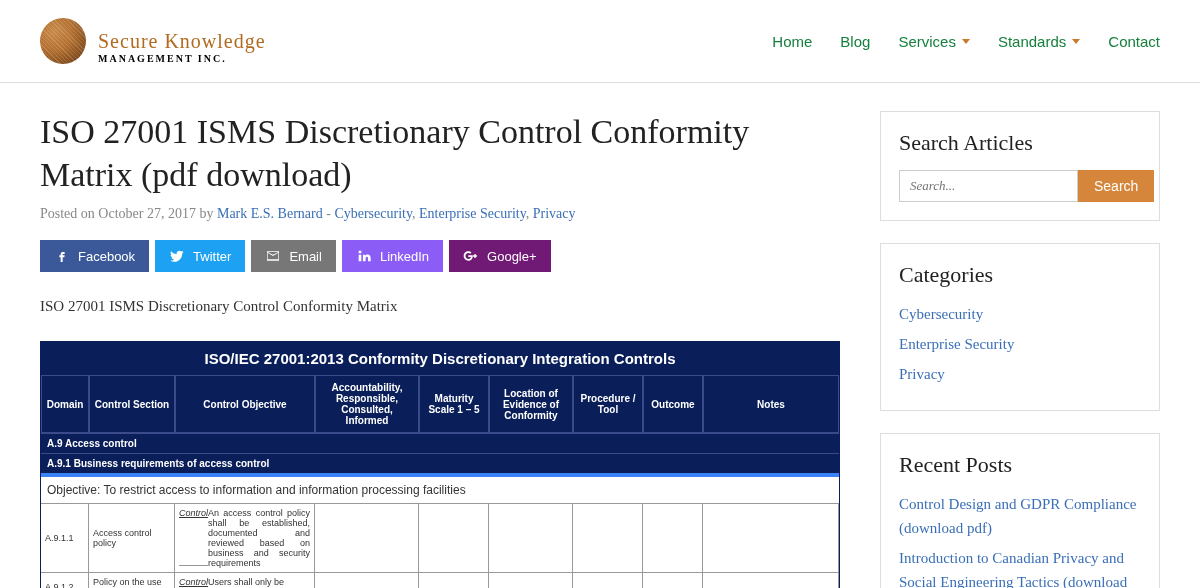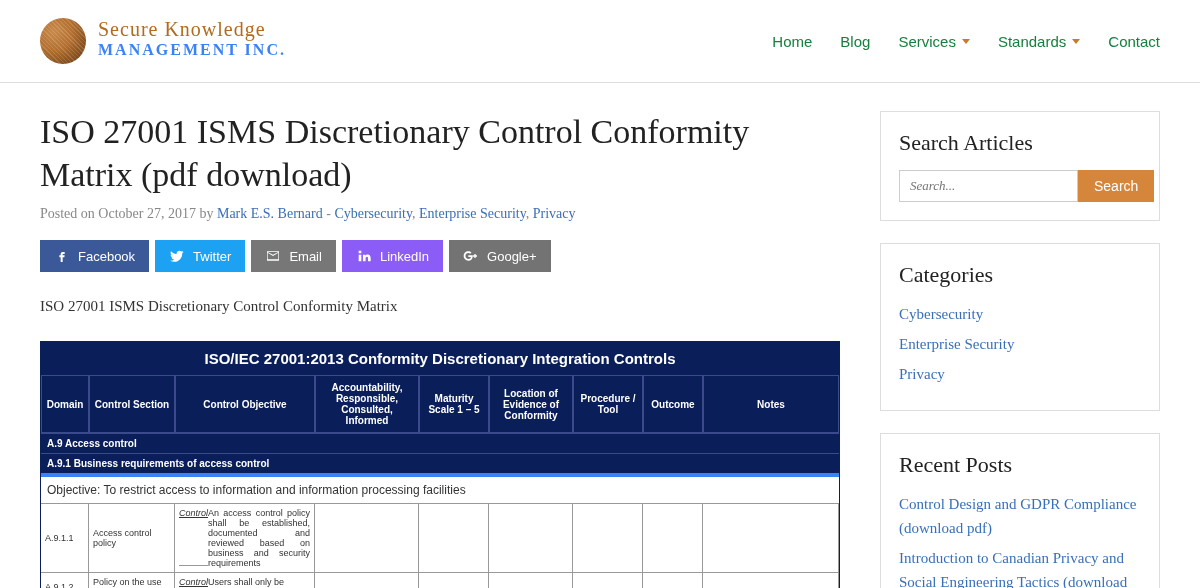--- a/index.html
+++ b/index.html
@@ -1,34 +1,34 @@
 <!DOCTYPE html>
 <html><head>
 <meta charset="utf-8">
 <style>
 *{box-sizing:border-box;margin:0;padding:0}
 body{font-family:Georgia,serif;color:#333;background:#fff}
 .hdr{display:flex;justify-content:space-between;align-items:center;padding:18px 40px;border-bottom:1px solid #ddd}
-.logo{display:flex;align-items:flex-start;gap:12px}
+.logo{display:flex;align-items:flex-end;gap:12px}
 .logo-ico{width:46px;height:46px;border-radius:50%;background:radial-gradient(circle at 30% 30%,#c88a4a 0%,#b47030 40%,#8a5220 70%,#5a3510 100%);position:relative;overflow:hidden}
 .logo-ico::before{content:"";position:absolute;inset:0;background:repeating-linear-gradient(45deg,transparent 0 2px,rgba(255,255,255,.15) 2px 3px)}
 .logo-txt .l1{font-size:20px;letter-spacing:1px;color:#b26a1e;font-weight:500}
-.logo-txt .l2{font-size:16px;letter-spacing:2px;color:#3b82f6;font-weight:600}
+.logo-txt .l2{font-size:10px;letter-spacing:2px;color:#000000;font-weight:600}
 nav{display:flex;gap:28px;font-family:Arial,sans-serif;font-size:15px;color:#444}
 nav a{color:#15803d;text-decoration:none;display:flex;align-items:center;gap:6px;cursor:pointer}
 .caret{width:0;height:0;border-left:4px solid transparent;border-right:4px solid transparent;border-top:5px solid #c97a2a}
 .wrap{display:flex;max-width:1200px;margin:0 auto;padding:28px 40px;gap:40px}
 main{flex:1;min-width:0}
 h1{font-size:34px;font-weight:400;line-height:1.25;color:#222;margin-bottom:10px}
 .meta{font-size:14px;color:#888;margin-bottom:18px}
 .meta a{color:#3a6fb7;text-decoration:none}
 .shares{display:flex;gap:6px;margin-bottom:26px}
 .sbtn{display:flex;align-items:center;gap:8px;padding:8px 14px;color:#fff;font-family:Arial;font-size:13px;cursor:pointer}
 .sbtn svg{width:16px;height:16px;fill:#fff}
-.fb{background:#3b5998}.tw{background:#1da1f2}.em{background:#777}.li{background:#8b5cf6}.gp{background:#737373}
+.fb{background:#3b5998}.tw{background:#1da1f2}.em{background:#777}.li{background:#8b5cf6}.gp{background:#701a75}
 .lead{font-size:15px;margin-bottom:26px}
 .matrix{border:1px solid #0a1e5a}
 .mtitle{background:#0a1e5a;color:#fff;text-align:center;font-family:Arial;font-weight:700;font-size:15px;padding:8px}
 .mhead{display:flex;background:#0a1e5a;color:#fff;font-family:Arial;font-size:10px;font-weight:700;text-align:center}
 .mhead>div{border:1px solid #3a4a8a;padding:6px 4px;display:flex;align-items:center;justify-content:center}
 .c-dom{width:48px}.c-sec{width:86px}.c-obj{width:140px}.c-acc{width:104px}.c-mat{width:70px}.c-loc{width:84px}.c-proc{width:70px}.c-out{width:60px}.c-not{flex:1}
 .msec{background:#0a1e5a;color:#fff;font-family:Arial;font-size:10px;font-weight:700;padding:4px 6px;border-top:1px solid #3a4a8a}
 .mobj{font-family:Arial;font-size:12px;padding:6px;border-top:4px solid #3b82f6}
 .mrow{display:flex;font-family:Arial;font-size:9px;border-top:1px solid #999}
 .mrow>div{border-right:1px solid #999;padding:4px;display:flex;align-items:center}

